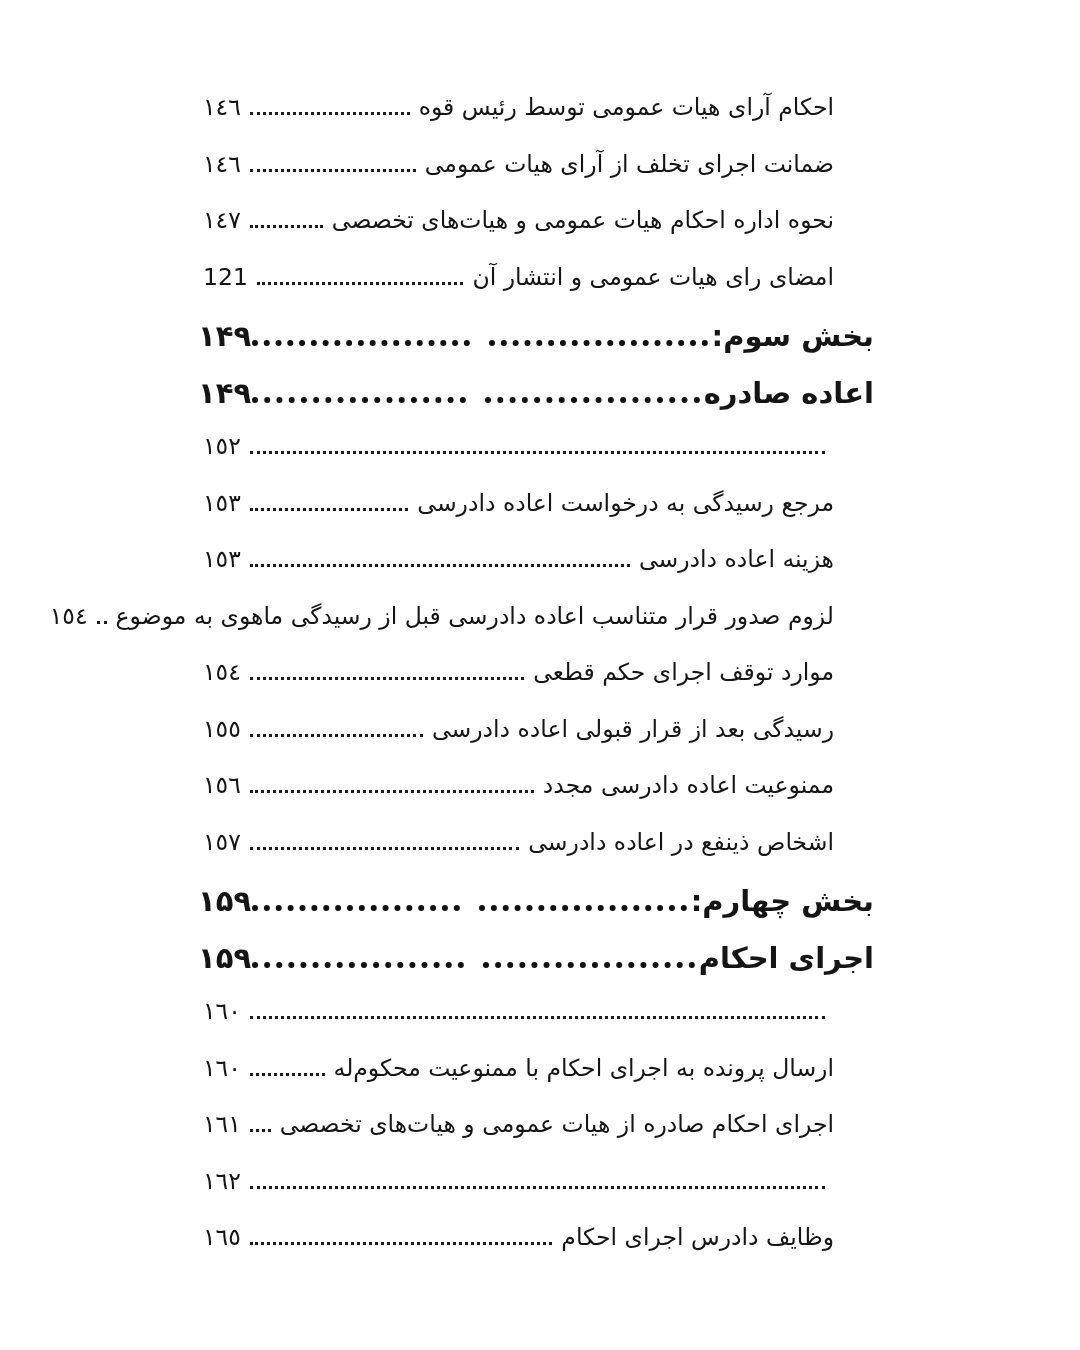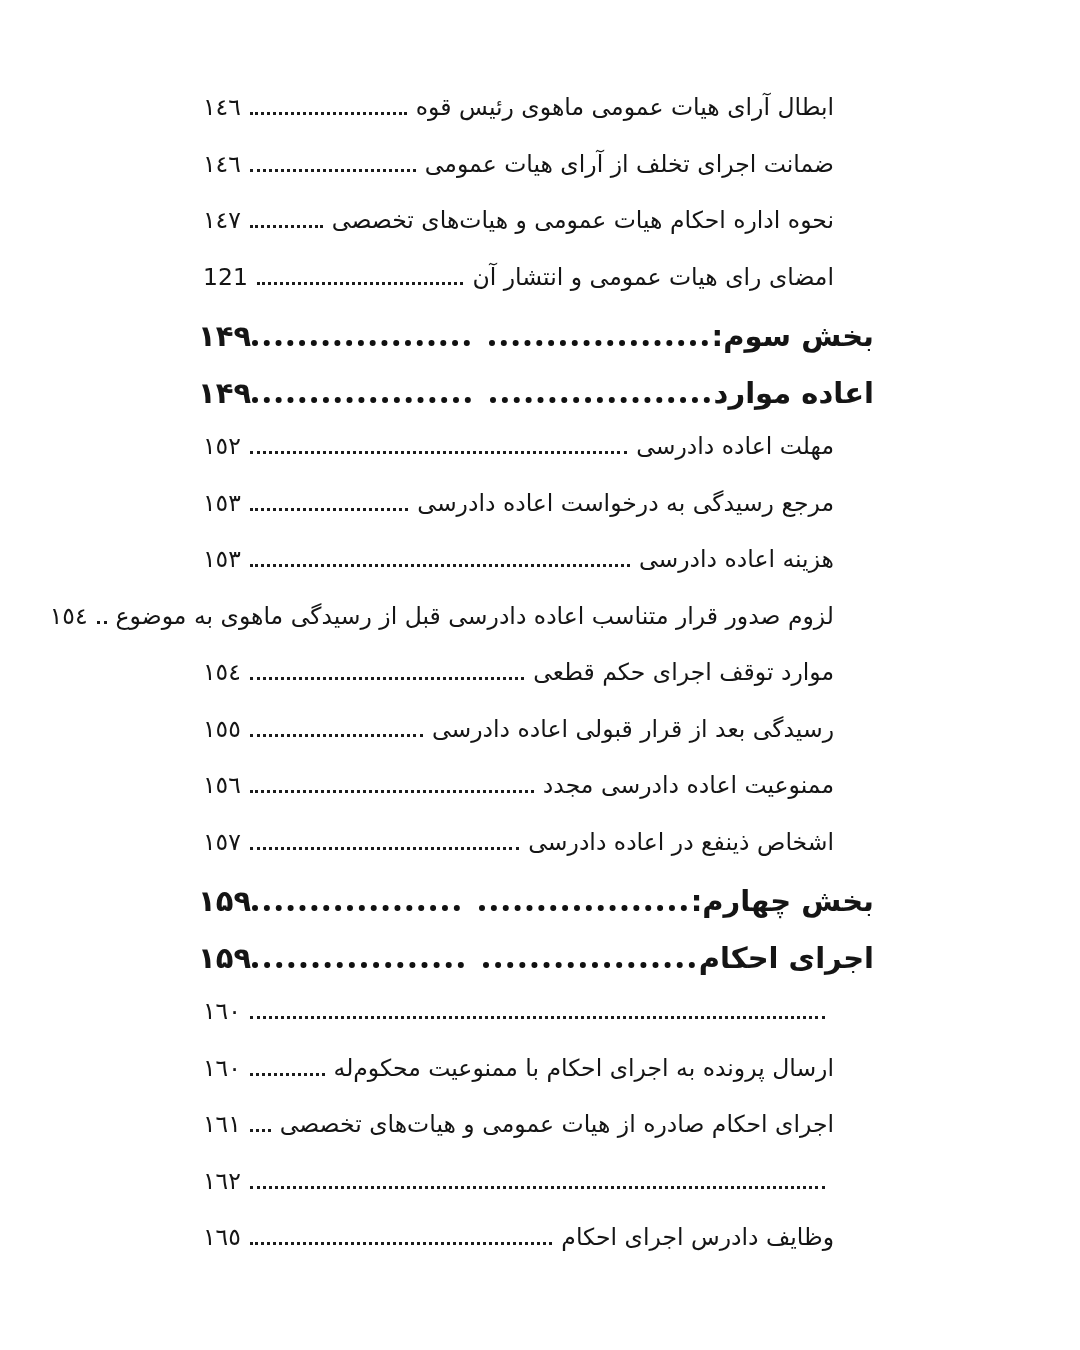--- a/index.html
+++ b/index.html
@@ -62,21 +62,21 @@
     height: 0;
   }
 </style>
 </head>
 <body>
 
 <div class="page">
   <div class="toc" dir="rtl">
 
     <div class="row item">
-      <span class="title">ابطال آرای هیات عمومی ماهوی رئیس قوه</span>
+      <span class="title">احکام آرای هیات عمومی توسط رئیس قوه</span>
       <span class="leader"></span>
       <span class="pagenum">١٤٦</span>
     </div>
 
     <div class="row item">
       <span class="title">ضمانت اجرای تخلف از آرای هیات عمومی</span>
       <span class="leader"></span>
       <span class="pagenum">١٤٦</span>
     </div>
 
@@ -94,29 +94,28 @@
 
     <div class="row section">
       <span class="title">بخش سوم:</span>
       <span class="leader"></span>
       <span class="leader-gap"></span>
       <span class="leader"></span>
       <span class="pagenum">۱۴۹</span>
     </div>
 
     <div class="row section">
-      <span class="title">اعاده موارد</span>
+      <span class="title">اعاده صادره</span>
       <span class="leader"></span>
       <span class="leader-gap"></span>
       <span class="leader"></span>
       <span class="pagenum">۱۴۹</span>
     </div>
 
     <div class="row item">
-      <span class="title">مهلت اعاده دادرسی</span>
       <span class="leader"></span>
       <span class="pagenum">١٥٢</span>
     </div>
 
     <div class="row item">
       <span class="title">مرجع رسیدگی به درخواست اعاده دادرسی</span>
       <span class="leader"></span>
       <span class="pagenum">١٥٣</span>
     </div>
 

